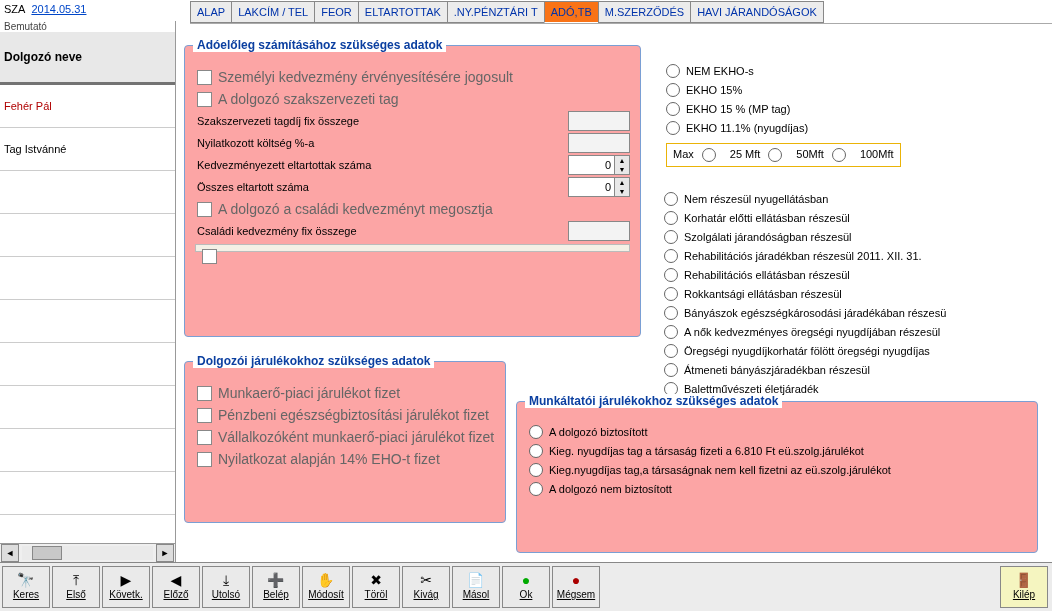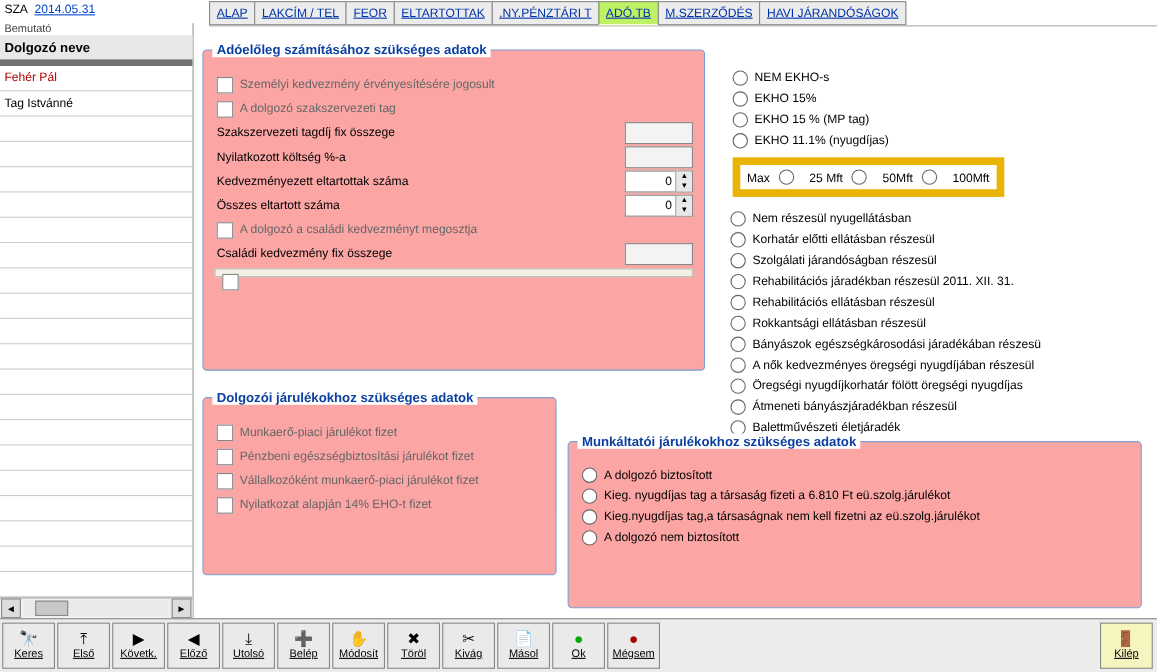--- a/index.html
+++ b/index.html
@@ -1,52 +1,52 @@
 <!DOCTYPE html>
 <html><head>
 <meta charset="utf-8">
 <style>
 html,body{margin:0;padding:0;font-family:Arial,sans-serif;font-size:11px;background:#fff;color:#000;overflow:hidden}
 .app{width:1052px;height:611px;position:relative;display:flex;flex-direction:column}
 .topbar{height:18px;display:flex;align-items:center;padding:0 4px;font-size:11px}
 .topbar .sza{color:#000}
 .topbar .date{color:#0046c8;text-decoration:underline;margin-left:6px}
 .tabs{display:flex;height:22px;border-bottom:1px solid #aaa;margin-left:190px;position:absolute;top:1px;left:0;right:0}
-.tab{border:1px solid #888;background:#ececec;padding:2px 6px;font-size:11px;color:#0033aa;text-decoration:underline;display:flex;align-items:center;margin-right:-1px;cursor:pointer;white-space:nowrap}
-.tab.active{background:#bef264;border-bottom:1px solid #fff;color:#0033aa}
+.tab{border:1px solid #888;background:#ececec;padding:2px 6px;font-size:11px;color:#0033aa;display:flex;align-items:center;margin-right:-1px;cursor:pointer;white-space:nowrap}
+.tab.active{background:#f97316;border-bottom:1px solid #fff;color:#0033aa}
 .body{display:flex;flex:1;overflow:hidden;margin-top:3px}
 .sidebar{width:175px;border-right:1px solid #999;display:flex;flex-direction:column;background:#fff}
-.sidehead{background:#e8e8e8;border-bottom:6px solid #737373;font-weight:bold;padding:4px 4px;font-size:12px}
+.sidehead{background:#e8e8e8;border-bottom:3px solid #737373;font-weight:bold;padding:18px 4px;font-size:12px}
 .sidelist{flex:1;overflow:auto}
-.siderow{height:16px;border-bottom:1px solid #ccc;padding:3px 4px;font-size:11px;display:flex;align-items:center}
+.siderow{height:16px;border-bottom:1px solid #ccc;padding:13px 4px;font-size:11px;display:flex;align-items:center}
 .siderow.r0{color:#b00000}
 .hscroll{height:18px;border-top:1px solid #999;background:#efefef;display:flex;align-items:center}
 .hscroll .btn{width:16px;height:16px;border:1px solid #888;background:#ddd;margin:0 1px;display:flex;align-items:center;justify-content:center;font-size:9px}
 .hscroll .track{flex:1;height:14px;background:#eaeaea;position:relative;margin:0 2px}
 .hscroll .thumb{position:absolute;left:10px;width:30px;height:14px;background:#c8c8c8;border:1px solid #888;box-sizing:border-box}
 .main{flex:1;position:relative;overflow:hidden}
 .panel{position:absolute;border:1px solid #7a9fd4;border-radius:4px;background:#fca5a5}
 .panel-title{color:#0b3fa0;font-weight:bold;font-size:12px;position:relative;top:-8px;left:8px;background:#fff;padding:0 4px;display:inline-block}
 .p1{left:8px;top:24px;width:455px;height:290px}
 .p2{left:8px;top:340px;width:320px;height:160px}
 .p3{left:340px;top:380px;width:520px;height:150px}
 .row{display:flex;align-items:center;height:22px;margin-left:12px}
 .chk{width:13px;height:13px;border:1px solid #888;background:#fff;margin-right:6px;display:inline-block}
-.lbl{color:#666;font-size:11px}
+.lbl{color:#666;font-size:14px}
 .lblk{color:#000;font-size:11px}
 .numbox{width:60px;height:18px;border:1px solid #888;background:#f3f3f3;margin-left:auto;margin-right:10px}
 .spin{width:60px;height:18px;border:1px solid #888;background:#fff;margin-left:auto;margin-right:10px;display:flex;align-items:center}
 .spin input{border:none;width:40px;text-align:right;padding-right:3px;font-size:11px;background:#fff}
 .spin .arrows{width:14px;height:18px;border-left:1px solid #888;display:flex;flex-direction:column}
 .spin .arrows div{flex:1;display:flex;align-items:center;justify-content:center;font-size:7px;background:#e8e8e8}
 .framed{border:1px solid #bbb;background:#f4f0e6;padding:3px 6px;color:#7a6a00;font-size:11px;margin:2px 10px}
 .radiocol{position:absolute;left:478px;top:40px;width:400px}
 .radiocol .row{height:19px}
 .radio{width:12px;height:12px;border:1px solid #666;border-radius:50%;background:#fff;margin-right:6px;display:inline-block;flex-shrink:0}
-.groupbox{border:7px solid #eab308;padding:4px 6px;display:flex;align-items:flex-end;gap:8px;width:fit-content;margin-left:12px;margin-top:6px}
+.groupbox{border:1px solid #eab308;padding:4px 6px;display:flex;align-items:flex-start;gap:8px;width:fit-content;margin-left:12px;margin-top:6px}
 .radiocol2{position:absolute;left:478px;top:168px;width:400px}
 .radiocol2 .row{height:19px;margin-left:10px}
 .p3 .row{height:19px}
 .toolbar{height:44px;border-top:1px solid #888;background:#ececec;display:flex;align-items:center;padding:2px}
 .tbtn{width:46px;height:40px;border:1px solid #888;background:#eaeaea;margin-right:2px;display:flex;flex-direction:column;align-items:center;justify-content:center;font-size:10px;cursor:pointer}
 .tbtn .ic{height:18px;display:flex;align-items:center;justify-content:center;font-size:14px}
 .tbtn .tx{height:14px;text-decoration:underline}
 .tbtn.exit{margin-left:auto;background:#f5f5c0}
 </style>
 </head>

